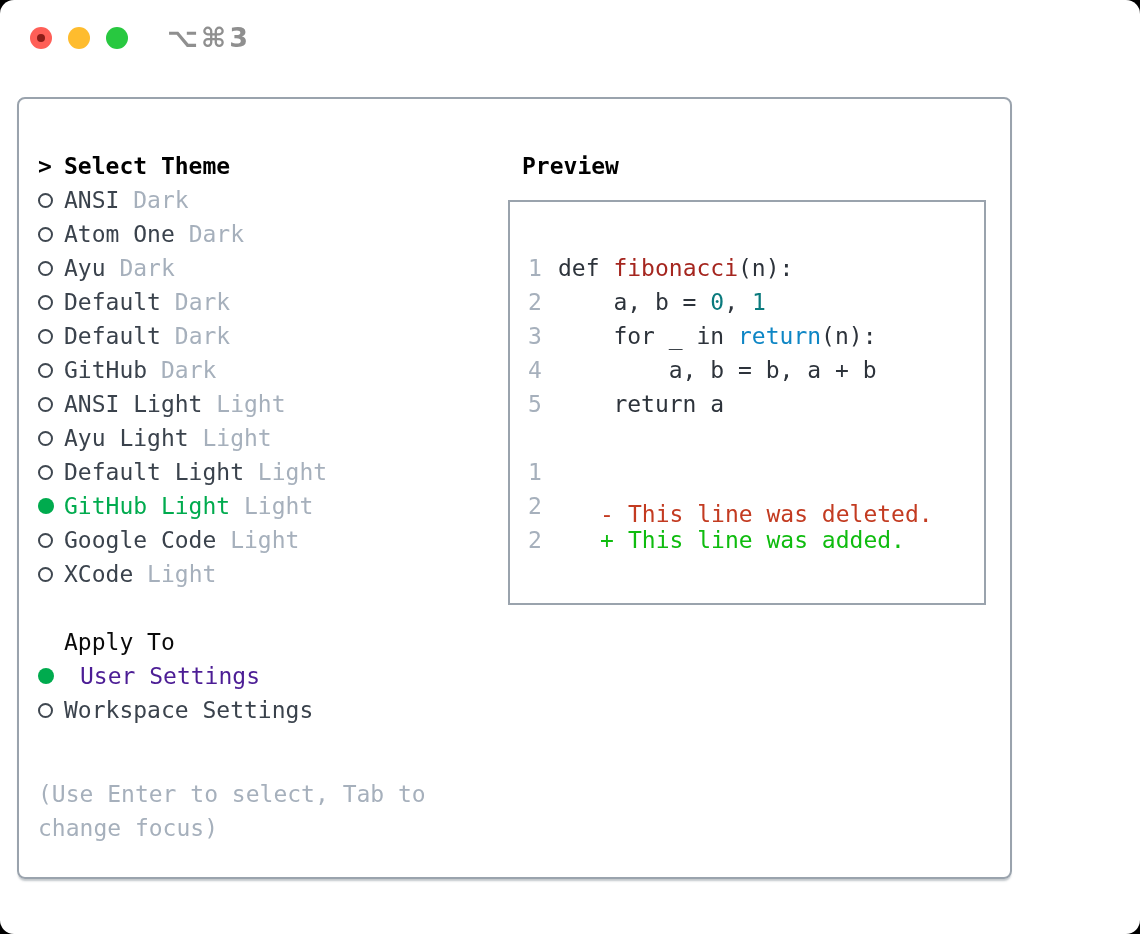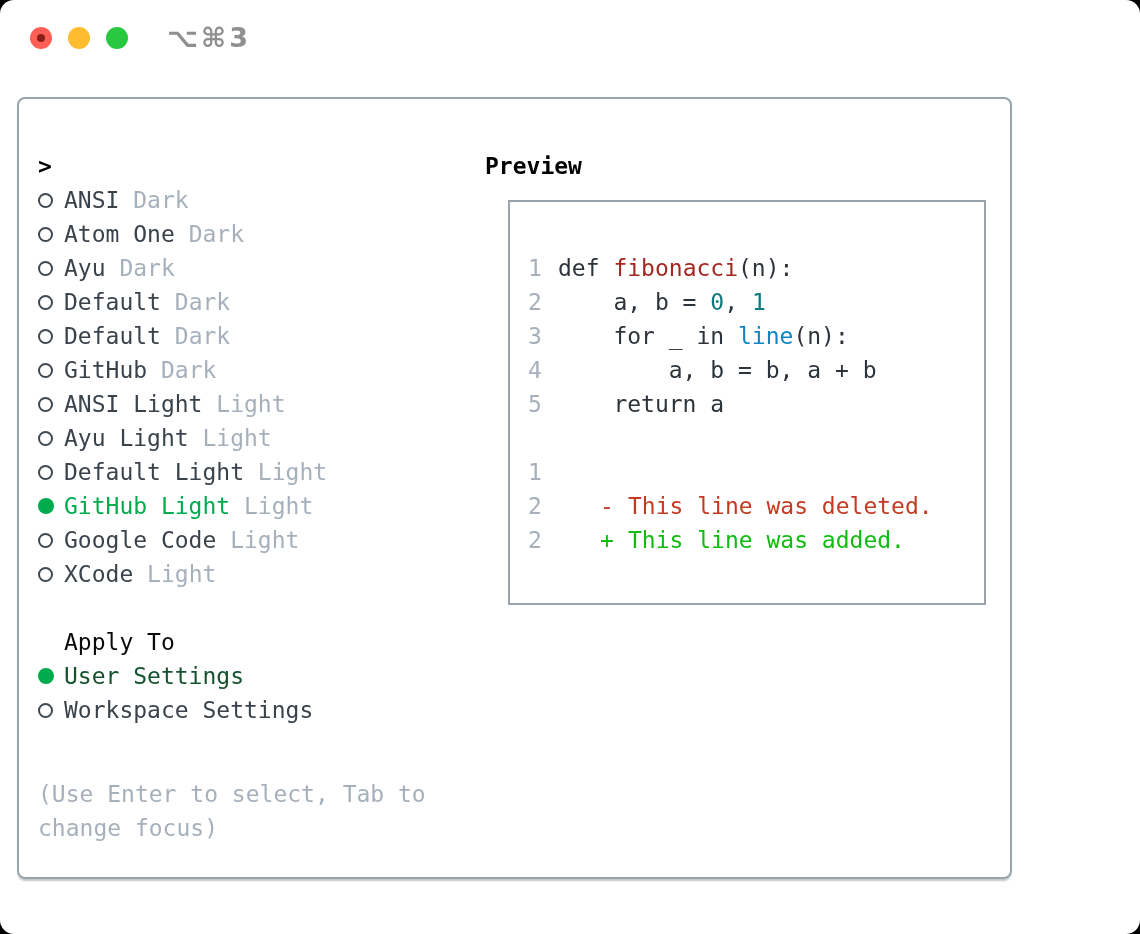--- a/index.html
+++ b/index.html
@@ -32,21 +32,21 @@
   .marker-col { flex:0 0 26px; display:flex; align-items:center; }
   .cursor { font-weight:700; color:#000; }
   .radio { width:11px; height:11px; border:2px solid #3f4750; border-radius:50%; }
   .radio-filled { width:16px; height:16px; border:0; border-radius:50%; }
   .heading { font-weight:700; color:#000; }
   .apply-heading { color:#0a0a0a;text-align:right; }
   .variant { color:#a6b0bc;text-align:center; }
   .apply-gap { height:34px; }
   .hint { margin-top:50px; width:395px; color:#a6b0bc; white-space:normal; }
   
-  .preview-heading { position:absolute; left:466px; top:50px; height:34px; font-weight:700; color:#000; }
+  .preview-heading { position:absolute; left:503px; top:50px; height:34px; font-weight:700; color:#000; }
   .preview-box {
     position:absolute; left:489px; top:101px; width:478px; height:405px;
     box-sizing:border-box; border:2px solid #9aa3ad; padding:49px 0 0 18px; overflow:hidden;
   }
   .pline { display:flex; height:34px; white-space:pre; color:#2d333b; }
   .lnum { flex:0 0 30px; color:#a6b0bc; }
   .lcode { white-space:pre; }
   .blank-line { height:34px; }
   .dmark { display:inline-block; box-sizing:border-box; width:70px; padding-left:42px; }
 </style>
@@ -63,20 +63,21 @@
     <div class="tl tl-max"></div>
     <div class="window-title" style="color: rgb(143, 143, 143);">⌥⌘3</div>
   </div>
 
   <div class="content-box">
 
     <div class="left-col">
 
       <div class="row">
         <span class="marker-col"><span class="cursor">&gt;</span></span>
+        <span class="heading">Select Theme</span>
       </div>
 
       <div class="row">
         <span class="marker-col"><span class="radio"></span></span>
         <span>ANSI</span><span class="variant"> Dark</span>
       </div>
       <div class="row">
         <span class="marker-col"><span class="radio"></span></span>
         <span>Atom One</span><span class="variant"> Dark</span>
       </div>
@@ -122,57 +123,57 @@
       </div>
 
       <div class="apply-gap"></div>
 
       <div class="row">
         <span class="marker-col"></span>
         <span class="apply-heading">Apply To</span>
       </div>
       <div class="row">
         <span class="marker-col"><span class="radio radio-filled" style="background: rgb(0, 171, 78);"></span></span>
-        <span style="color: #14532d;">User Settings</span>
+        <span style="color: #4c1d95; margin-left: 16px;">User Settings</span>
       </div>
       <div class="row">
         <span class="marker-col"><span class="radio"></span></span>
         <span>Workspace Settings</span>
       </div>
 
       <div class="hint">(Use Enter to select, Tab to change focus)</div>
     </div>
 
     <div class="preview-heading">Preview</div>
 
     <div class="preview-box">
 
       <div class="pline">
         <span class="lnum" style="color: rgb(166, 176, 188);">1</span><span class="lcode"><span style="color: rgb(45, 51, 59);">def </span><span style="color: rgb(165, 38, 31);">fibonacci</span><span style="color: rgb(45, 51, 59);">(n):</span></span>
       </div>
       <div class="pline">
         <span class="lnum" style="color: rgb(166, 176, 188);">2</span><span class="lcode"><span style="color: rgb(45, 51, 59);">    a, b = </span><span style="color: rgb(10, 122, 125);">0</span><span style="color: rgb(45, 51, 59);">, </span><span style="color: rgb(10, 122, 125);">1</span></span>
       </div>
       <div class="pline">
-        <span class="lnum" style="color: rgb(166, 176, 188);">3</span><span class="lcode"><span style="color: rgb(45, 51, 59);">    for _ in </span><span style="color: rgb(14, 134, 197);">line</span><span style="color: rgb(45, 51, 59);">(n):</span></span>
+        <span class="lnum" style="color: rgb(166, 176, 188);">3</span><span class="lcode"><span style="color: rgb(45, 51, 59);">    for _ in </span><span style="color: rgb(14, 134, 197);">return</span><span style="color: rgb(45, 51, 59);">(n):</span></span>
       </div>
       <div class="pline">
         <span class="lnum" style="color: rgb(166, 176, 188);">4</span><span class="lcode"><span style="color: rgb(45, 51, 59);">        a, b = b, a + b</span></span>
       </div>
       <div class="pline">
         <span class="lnum" style="color: rgb(166, 176, 188);">5</span><span class="lcode"><span style="color: rgb(45, 51, 59);">    return a</span></span>
       </div>
 
       <div class="blank-line"></div>
 
       <div class="pline">
         <span class="lnum" style="color: rgb(166, 176, 188);">1</span>
       </div>
       <div class="pline">
-        <span class="lnum" style="color: rgb(166, 176, 188);">2</span><span class="lcode" style="color: rgb(195, 59, 33);"><span class="dmark">-</span><span>This line was deleted.</span></span>
+        <span class="lnum" style="color: rgb(166, 176, 188);">2</span><span class="lcode" style="color: rgb(195, 59, 33); margin-top: 8px;"><span class="dmark">-</span><span>This line was deleted.</span></span>
       </div>
       <div class="pline">
         <span class="lnum" style="color: rgb(166, 176, 188);">2</span><span class="lcode" style="color: rgb(15, 188, 15);"><span class="dmark">+</span><span>This line was added.</span></span>
       </div>
 
     </div>
   </div>
 </div>
 
 </body></html>

